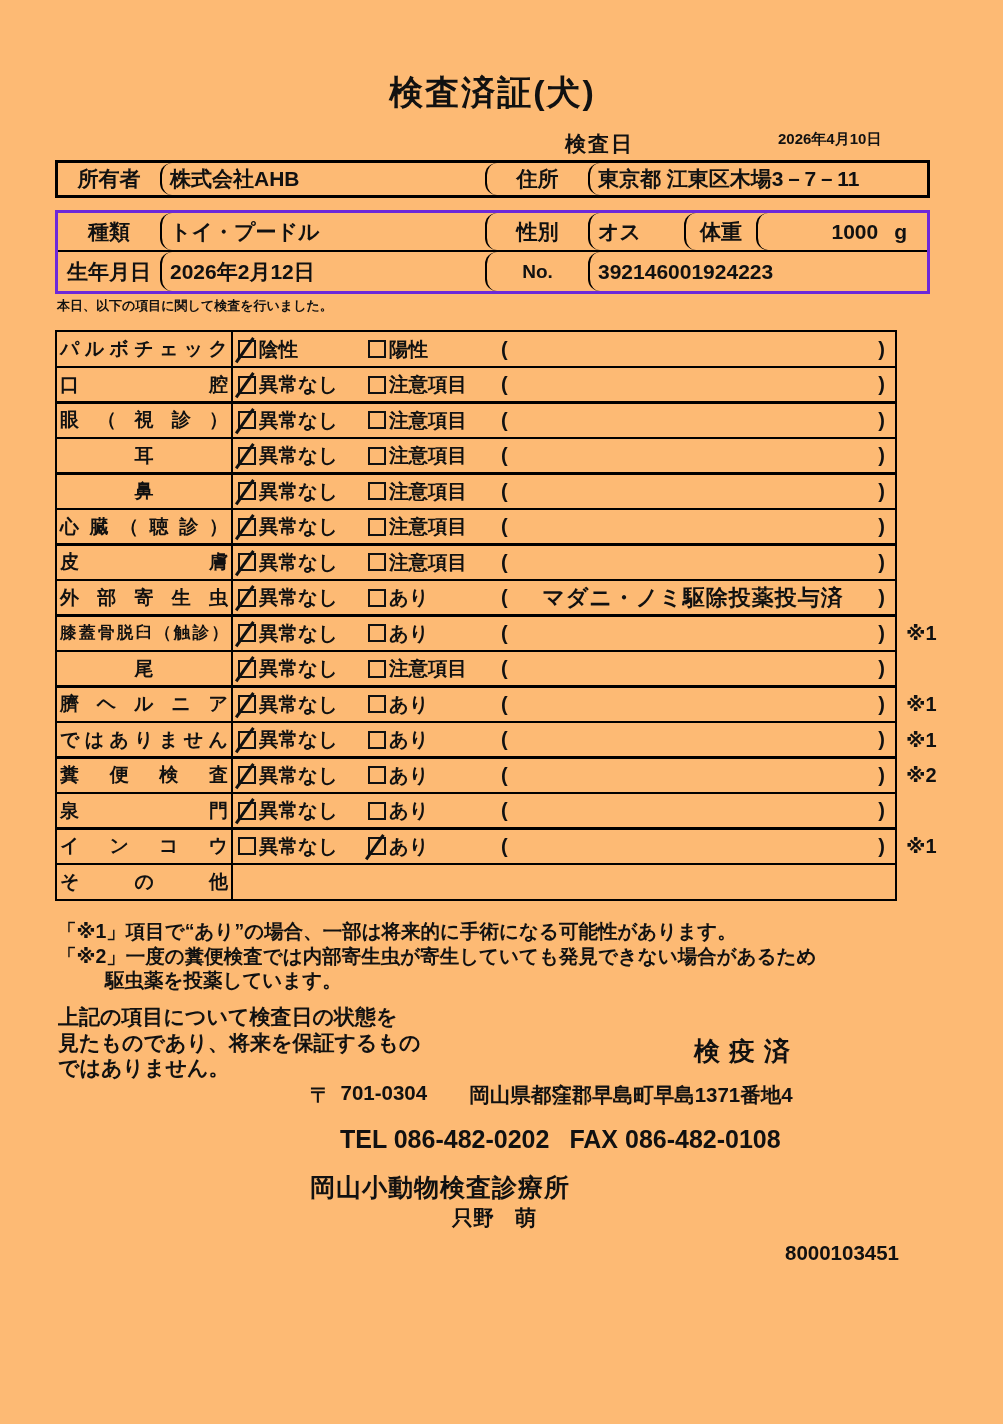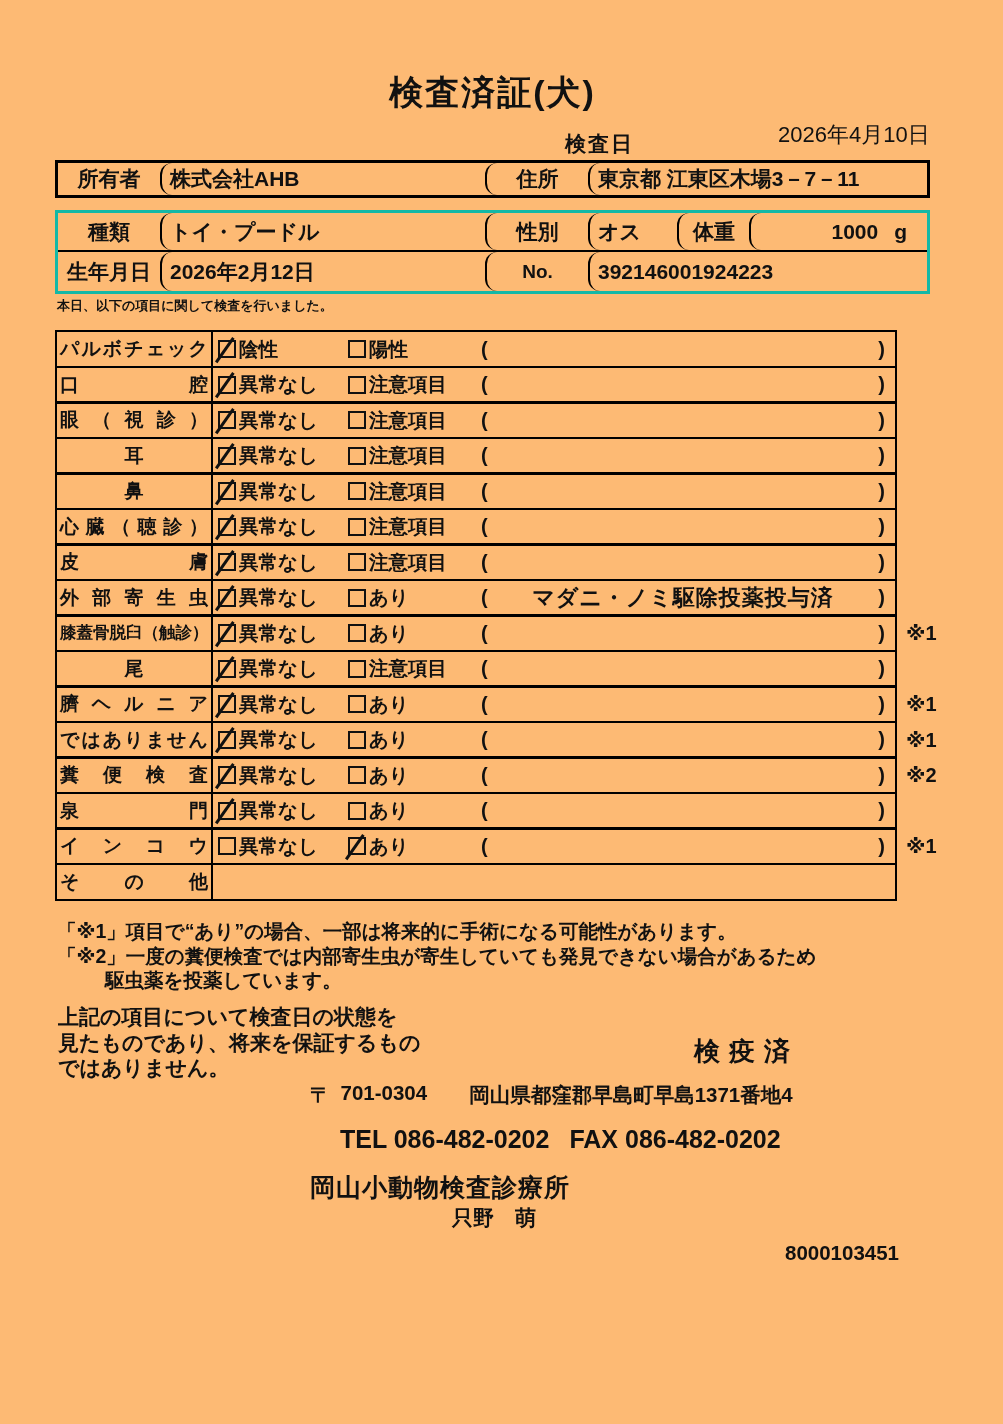--- a/index.html
+++ b/index.html
@@ -7,49 +7,49 @@
     position:relative;width:1003px;height:1424px;background:#fdba74;
     color:#111;font-family:"Liberation Sans","DejaVu Sans",sans-serif;
     overflow:hidden;
     padding-left:48px;
   }
   
   .title{position:absolute;top:70px;left:0;width:985px;text-align:center;
     font-size:34px;font-weight:700;letter-spacing:2px;}
   
   .date-label{position:absolute;top:130px;left:565px;font-size:21px;font-weight:600;letter-spacing:2px;}
-  .date-value{position:absolute;top:120px;left:778px;font-size:22px;font-weight:400;}
+  .date-value{position:absolute;top:130px;left:778px;font-size:15px;font-weight:700;}
   
   .owner-box{position:absolute;top:160px;left:55px;width:875px;height:38px;
     border:3px solid #000;box-sizing:border-box;display:flex;}
   .cell{display:flex;align-items:center;font-size:21px;font-weight:600;box-sizing:border-box;}
   .cell.lab{justify-content:center;}
   .cell.val{padding-left:8px;}
   .bl{border-left:2.5px solid #000;border-radius:12px;}
   .w-lab{width:102px;}
   .w-val{width:325px;}
   .w-sm{width:103px;}
   
   .info-box{position:absolute;top:210px;left:55px;width:875px;
-    border:3px solid #14b8a6;box-sizing:border-box;}
+    border:3px solid #6d28d9;box-sizing:border-box;}
   .irow{display:flex;height:37px;}
   .irow2{display:flex;height:39px;border-top:2.5px solid #000;}
   .w-sex{width:89px;}
-  .w-wt{width:72px;}
+  .w-wt{width:72px;margin-left:7px;}
   .flex1{flex:1;}
   .weight-cell{justify-content:flex-end;padding-right:20px;gap:16px;}
   .no-lab{font-size:19px;}
   
   .intro{position:absolute;top:297px;left:57px;font-size:13px;font-weight:600;}
   
   .table{position:absolute;top:330px;left:55px;}
   .trow{display:flex;align-items:stretch;height:38px;margin-top:-2.5px;}
   .trow:first-child{margin-top:0;}
   .rbox{width:842px;border:2.5px solid #000;box-sizing:border-box;display:flex;}
-  .rlabel{width:156px;border-right:2.5px solid #000;box-sizing:border-box;
+  .rlabel{width:176px;border-right:2.5px solid #000;box-sizing:border-box;
     display:flex;align-items:center;padding:0 3px;font-size:19px;font-weight:600;}
   .rlabel span{width:100%;text-align:justify;text-align-last:justify;white-space:nowrap;}
   .rlabel.center span{text-align-last:center;}
   .rlabel.long{font-size:16.5px;}
   .rcontent{flex:1;display:flex;align-items:center;padding-left:5px;
     font-size:19.5px;font-weight:600;box-sizing:border-box;}
   .opt{display:flex;align-items:center;}
   .opt1{width:130px;}
   .opt2{width:133px;}
   .cb{position:relative;width:14px;height:14px;border:2.5px solid #111;
@@ -505,20 +505,20 @@
     <span>〒</span>
     <span class="gap2"></span>
     <span>701-0304</span>
     <span class="gap"></span>
     <span>岡山県都窪郡早島町早島1371番地4</span>
   </div>
 
   <div class="tel">
     <span>TEL 086-482-0202</span>
     <span class="gap"></span>
-    <span>FAX 086-482-0202</span>
+    <span>FAX 086-482-0108</span>
   </div>
 
   <div class="clinic">岡山小動物検査診療所</div>
   <div class="vet">只野　萌</div>
   <div class="serial">8000103451</div>
 
 </div>
 
 </body></html>

